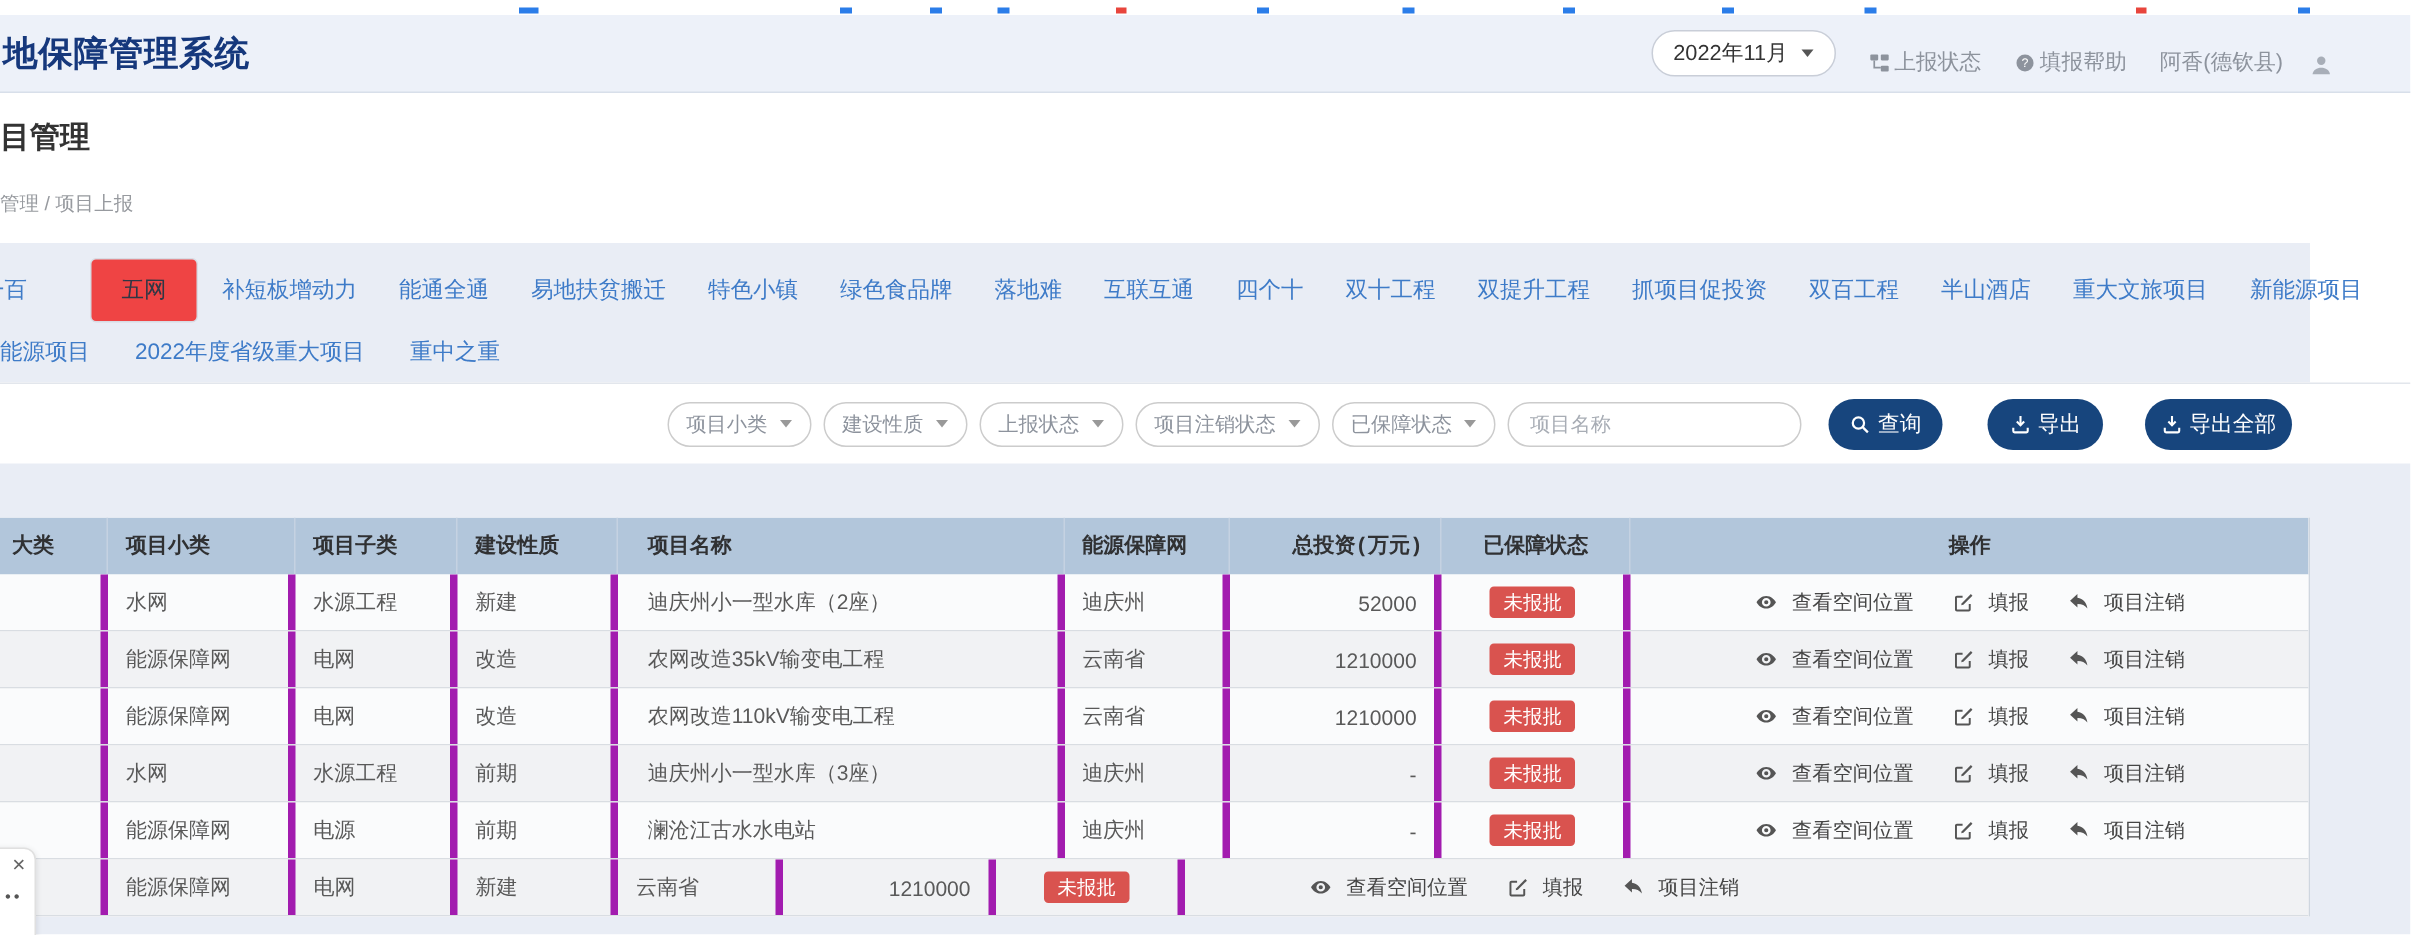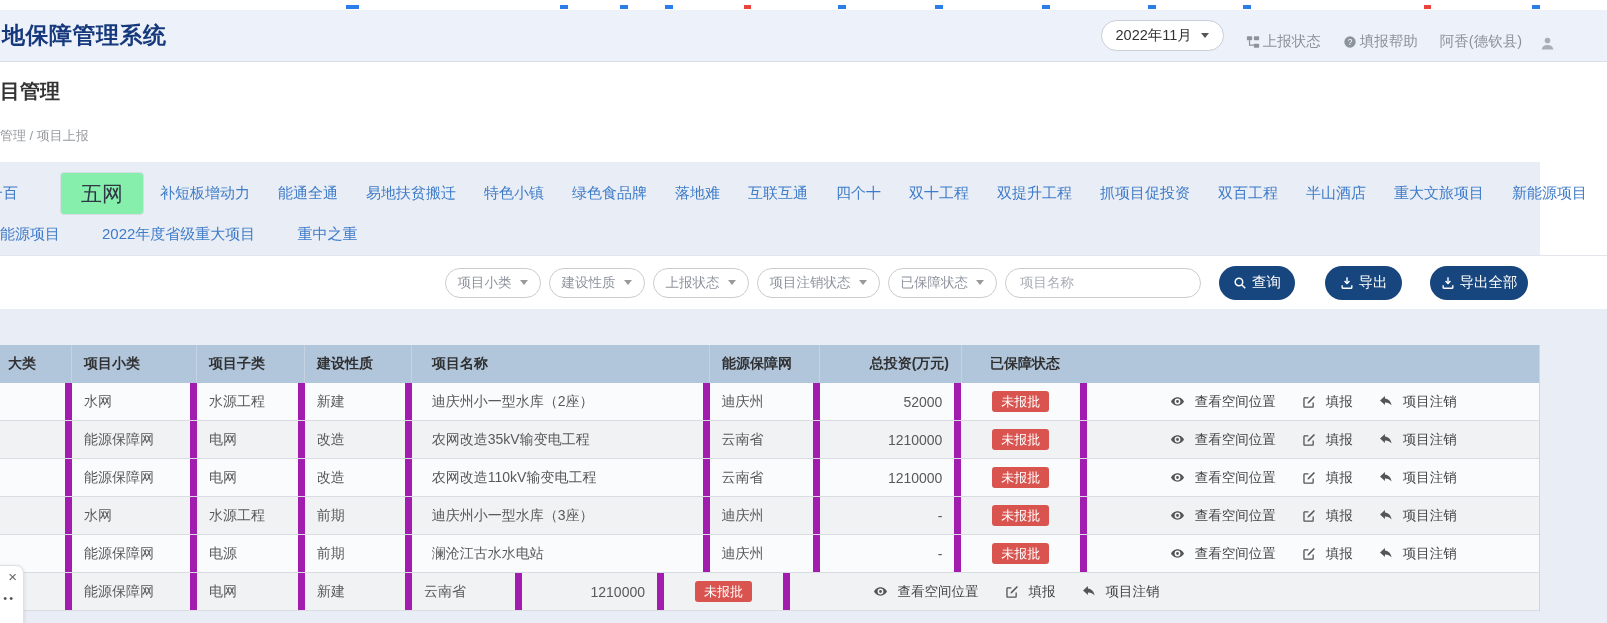--- a/index.html
+++ b/index.html
@@ -29,26 +29,26 @@
 
   
   .pagehead { height:100px; background:#fff; padding:16px 0 0 0; }
   .pagehead h1 { font-size:20px; font-weight:700; color:#333; }
   .breadcrumb { margin-top:22px; font-size:13px; color:#979a9f; }
 
   
   .tabs-panel { width:1540px; height:93px; background:#e9edf5; padding-top:6px; }
   .tabrow { display:flex; align-items:center; }
   .row1 { height:50px; }
-  .row2 { height:33px;gap:12px; }
+  .row2 { height:33px; }
   .tab { color:#3e7bc8; font-size:15px; white-space:nowrap; margin-right:28px; cursor:pointer; }
   .row1 .tab:first-child { margin-left:-12px; }
   .row2 .tab { margin-right:30px; }
-  .tab-active { background:#86efac; border:1px solid #d8dce4; border-radius:4px; height:43px;
-    line-height:41px; padding:0 20px; color:#2f3745; font-size:21px; margin:0 16px 0 14px;
+  .tab-active { background:#ef4444; border:1px solid #d8dce4; border-radius:4px; height:43px;
+    line-height:41px; padding:0 20px; color:#2f3745; font-size:15px; margin:0 16px 0 14px;
     cursor:pointer; white-space:nowrap; }
 
   
   .filterbar { height:54px; background:#fff; border-top:1px solid #e2e6ec;
     display:flex; align-items:center; justify-content:flex-end; padding-right:79px; }
   .pill { display:flex; align-items:center; height:30px; border:1px solid #ccc; border-radius:16px;
     background:#fff; color:#8d939d; font-size:13.5px; padding:0 12px; margin-left:8px;
     cursor:pointer; white-space:nowrap; font-family:inherit; }
   .pill-input { height:30px; width:196px; border:1px solid #ccc; border-radius:16px; outline:none;
     padding:0 14px; font-size:13.5px; color:#333; margin-left:8px; font-family:inherit; }
@@ -65,21 +65,21 @@
   .lower { height:314px; background:#e9edf5; padding-top:36px; }
   .table-card { width:1540px; height:266px; background:#fff; border-right:1px solid #cfd6df; overflow:hidden; }
   .thead { display:flex; height:38px; background:#b2c6db; }
   .th { display:flex; align-items:center; font-size:14px; font-weight:700; color:#303133;
     border-right:1px solid #c5d2e2; padding:0 12px; }
   .th:last-child { border-right:none; }
   .tr { display:flex; height:38px; border-bottom:1px solid #d9dde2; }
   .tr.odd { background:#fafbfc; }
   .tr.even { background:#f1f2f4; }
   .td { display:flex; align-items:center; font-size:14px; color:#595959;
-    border-right:7px solid #a21caf; padding:0 12px; overflow:hidden; white-space:nowrap; }
+    border-right:5px solid #a21caf; padding:0 12px; overflow:hidden; white-space:nowrap; }
   .td:last-child { border-right:none; }
   .al { justify-content:flex-start; }
   .ar { justify-content:flex-end; }
   .ac { justify-content:center; }
   .badge { background:#d9534f; color:#fff; font-size:13px; padding:4px 9px; border-radius:3px;
     line-height:1; }
   .action { display:flex; align-items:center; color:#454545; font-size:13.5px; margin:0 13px;
     cursor:pointer; text-decoration:none; white-space:nowrap; }
   .action svg { margin-right:5px; }
 
@@ -235,22 +235,23 @@
 
 <section class="lower">
   <div class="table-card">
     <div class="thead" id="thead">
         <div class="th al" style="width: 72px; padding-left: 8px;">大类</div>
         <div class="th al" style="width: 125px;">项目小类</div>
         <div class="th al" style="width: 108px;">项目子类</div>
         <div class="th al" style="width: 107px;">建设性质</div>
         <div class="th al" style="width: 298px; padding-left: 20px;">项目名称</div>
         <div class="th al" style="width: 110px;">能源保障网</div>
-        <div class="th ar" style="width: 142px;">总投资(万元)</div>
+        <div class="th ar" style="width: 142px; font-family: Liberation Mono, monospace;">总投资(万元)</div>
         <div class="th ac" style="width: 126px;">已保障状态</div>
+        <div class="th ac" style="width: 452px;">操作</div>
       </div>
     <div id="tbody">
         <div class="tr odd">
           <div class="td al" style="width: 72px; padding-left: 8px;"></div>
           <div class="td al" style="width: 125px;">水网</div>
           <div class="td al" style="width: 108px;">水源工程</div>
           <div class="td al" style="width: 107px;">新建</div>
           <div class="td al" style="width: 298px; padding-left: 20px;">迪庆州小一型水库（2座）</div>
           <div class="td al" style="width: 110px;">迪庆州</div>
           <div class="td ar" style="width: 142px;">52000</div>

